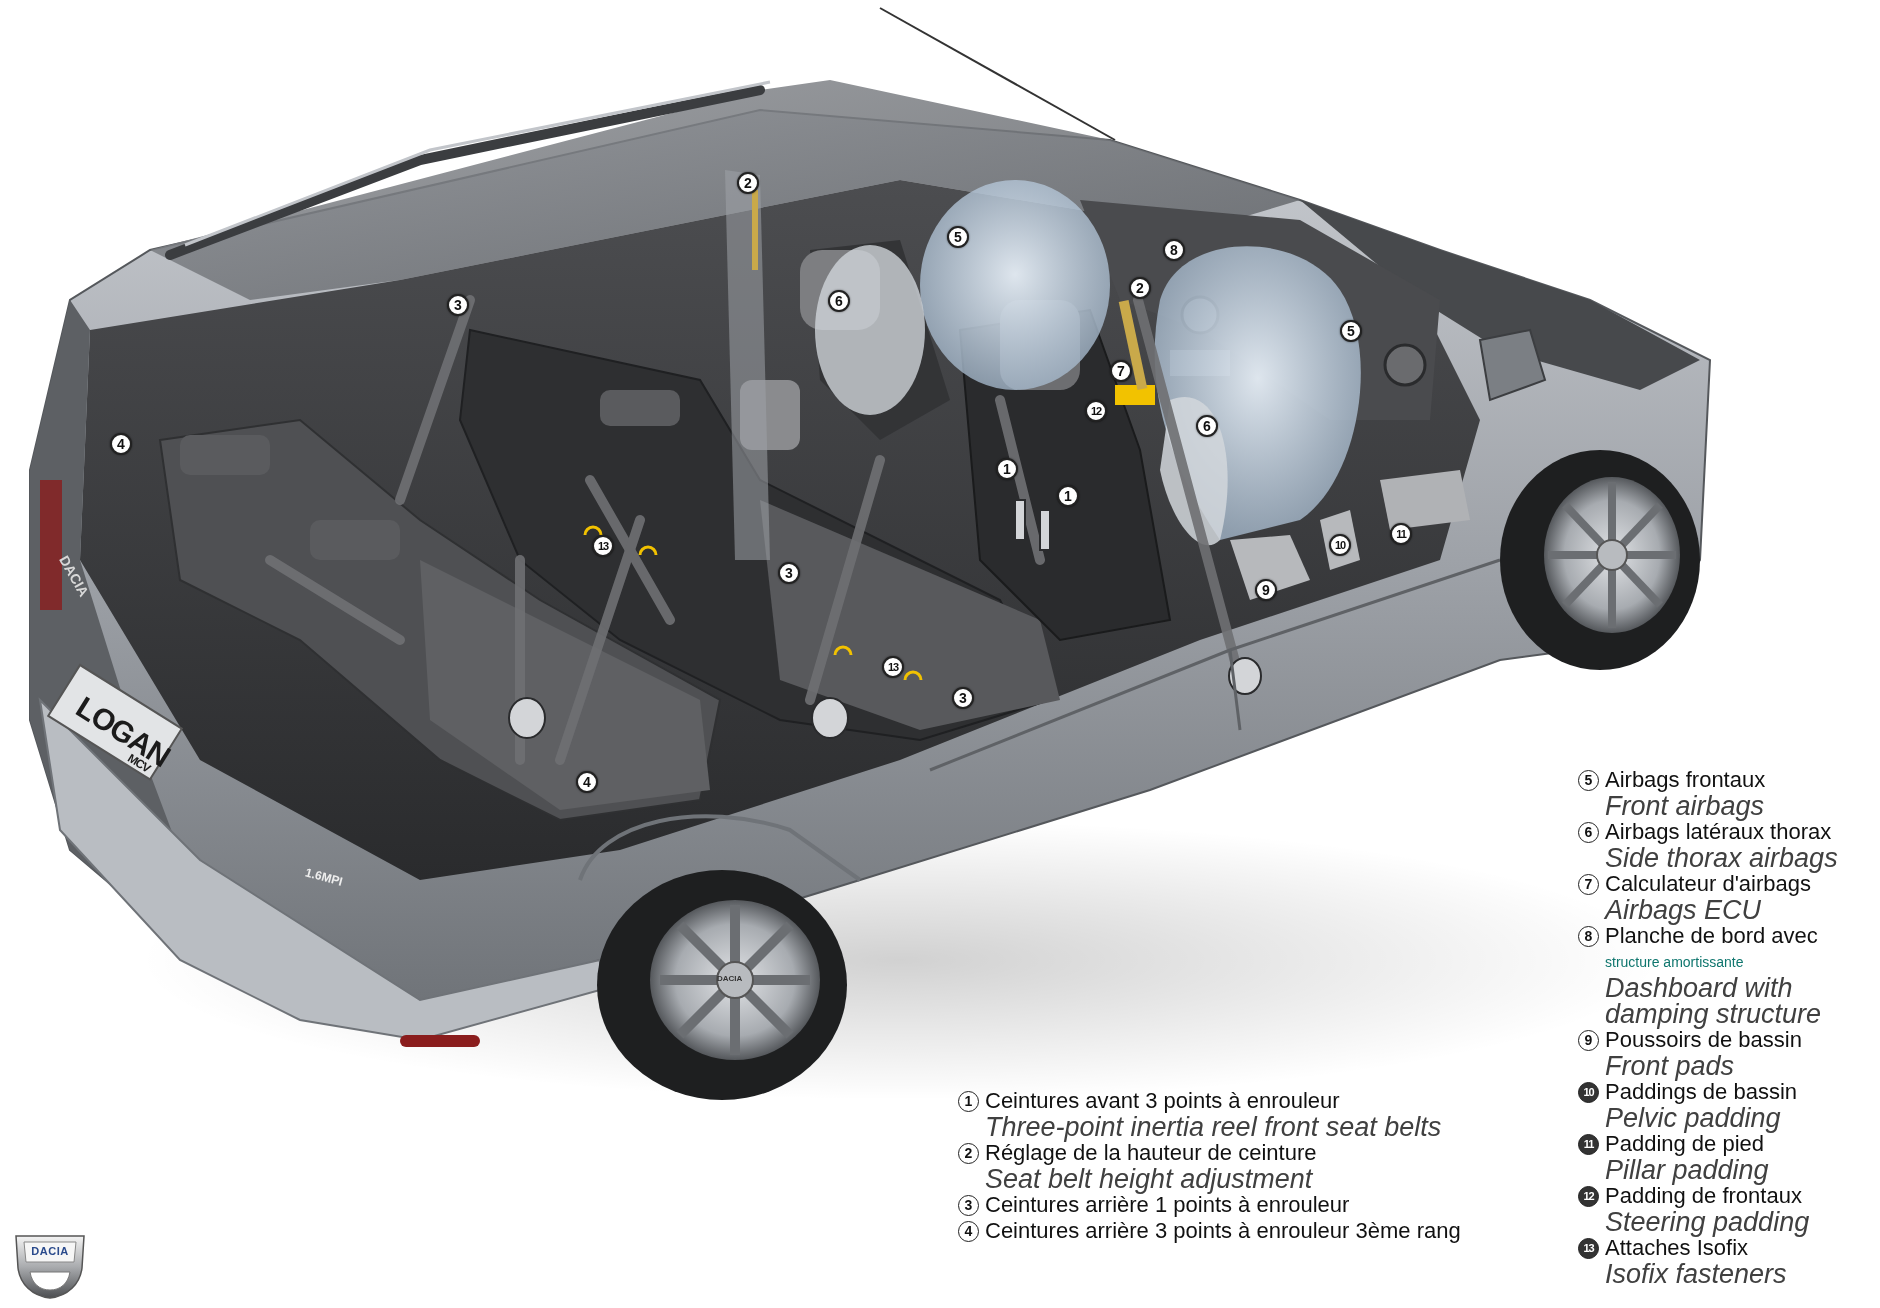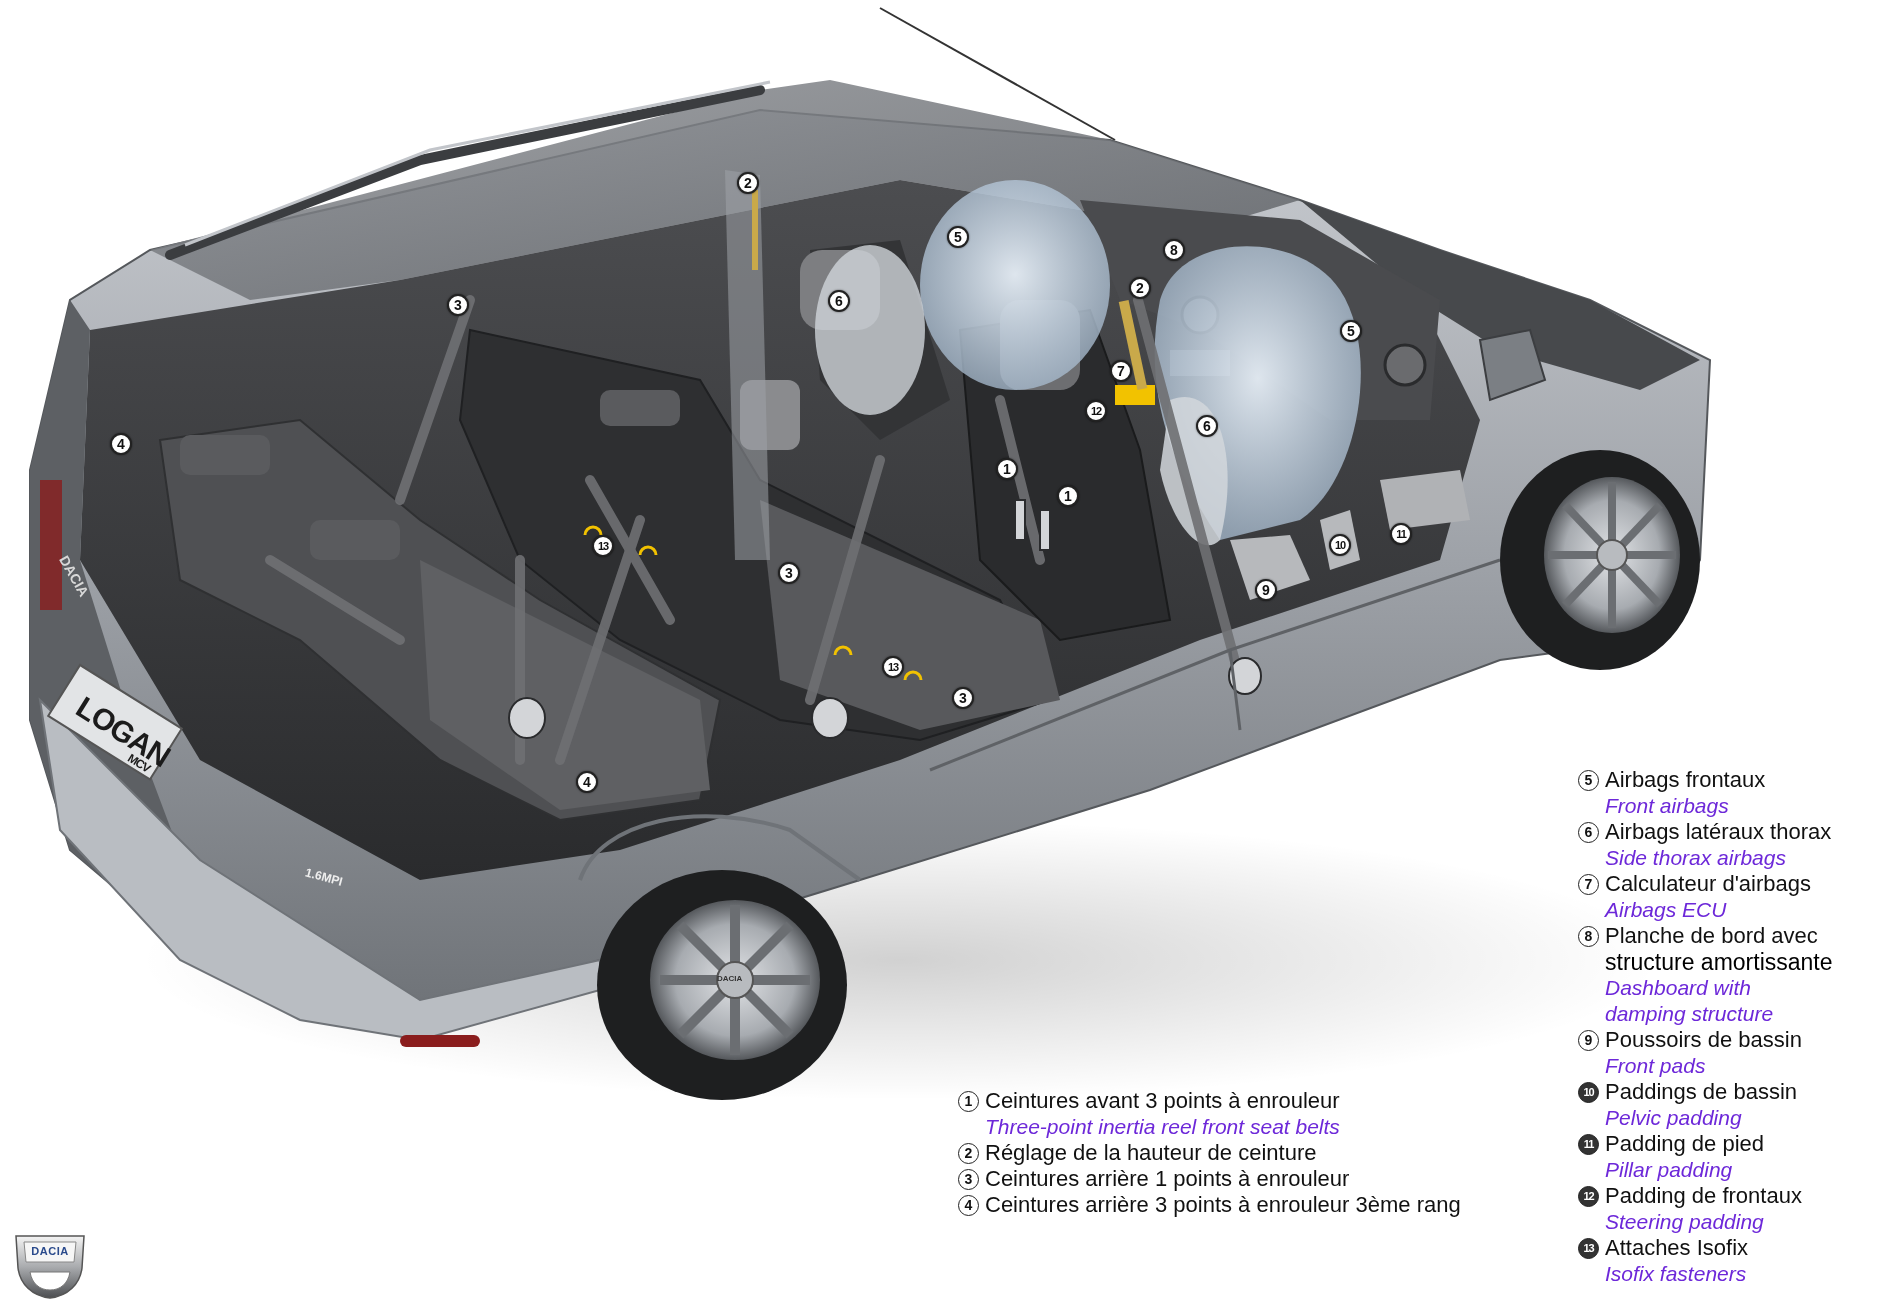--- a/index.html
+++ b/index.html
@@ -12,22 +12,22 @@
              display:flex; align-items:center; justify-content:center; line-height:1;
              box-shadow:0 0 2px rgba(0,0,0,0.6); }
   .callout.small { font-size:11px; letter-spacing:-1px; }
   .legend { position:absolute; }
   .legend-item { margin:0; }
   .legend-fr { display:flex; align-items:center; font-size:22px; color:#111; line-height:26px; white-space:nowrap; }
   .legend-num { display:inline-flex; width:21px; height:21px; border-radius:50%; border:1.6px solid #222;
                 box-sizing:border-box; font-size:14px; font-weight:bold; align-items:center; justify-content:center;
                 margin-right:6px; flex-shrink:0; color:#111; background:#fff; }
   .legend-num.dbl { font-size:11px; letter-spacing:-1px; background:#333; color:#fff; }
-  .legend-fr2 { font-size:23px; color:#000000; line-height:26px; padding-left:27px; white-space:nowrap; }
-  .legend-en { font-size:21px; font-style:italic; color:#6d28d9; line-height:26px; padding-left:27px; white-space:nowrap; }
+  .legend-fr2 { font-size:14px; color:#0f766e; line-height:26px; padding-left:27px; white-space:nowrap; }
+  .legend-en { font-size:27px; font-style:italic; color:#404040; line-height:26px; padding-left:27px; white-space:nowrap; }
   #legend-left { left:958px; top:1088px; }
   #legend-right { left:1578px; top:767px; }
   #logo { position:absolute; left:10px; top:1232px; width:80px; height:70px; }
 </style>
 </head>
 <body>
 
 <div id="stage">
   <svg width="1880" height="1308" viewBox="0 0 1880 1308" style="position:absolute;left:0;top:0">
     <defs>
@@ -212,20 +212,21 @@
           <span class="legend-num">1</span>
           <span>Ceintures avant 3 points à enrouleur</span>
         </div>
         <div class="legend-en">Three-point inertia reel front seat belts</div>
       </div>
       <div class="legend-item">
         <div class="legend-fr">
           <span class="legend-num">2</span>
           <span>Réglage de la hauteur de ceinture</span>
         </div>
+        <div class="legend-en">Seat belt height adjustment</div>
       </div>
       <div class="legend-item">
         <div class="legend-fr">
           <span class="legend-num">3</span>
           <span>Ceintures arrière 1 points à enrouleur</span>
         </div>
       </div>
       <div class="legend-item">
         <div class="legend-fr">
           <span class="legend-num">4</span>

